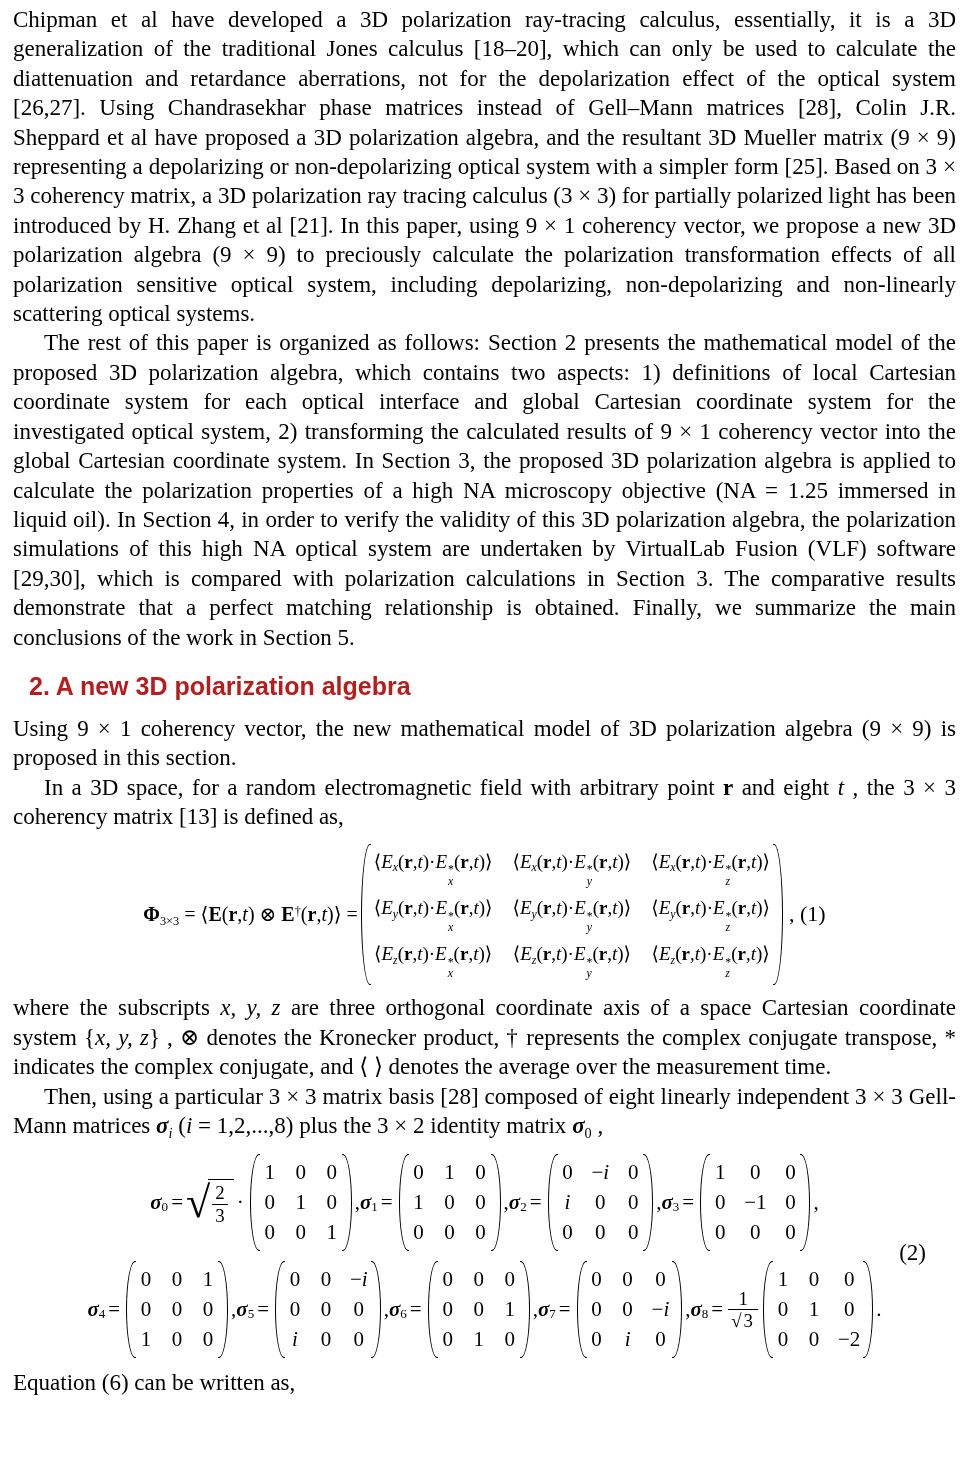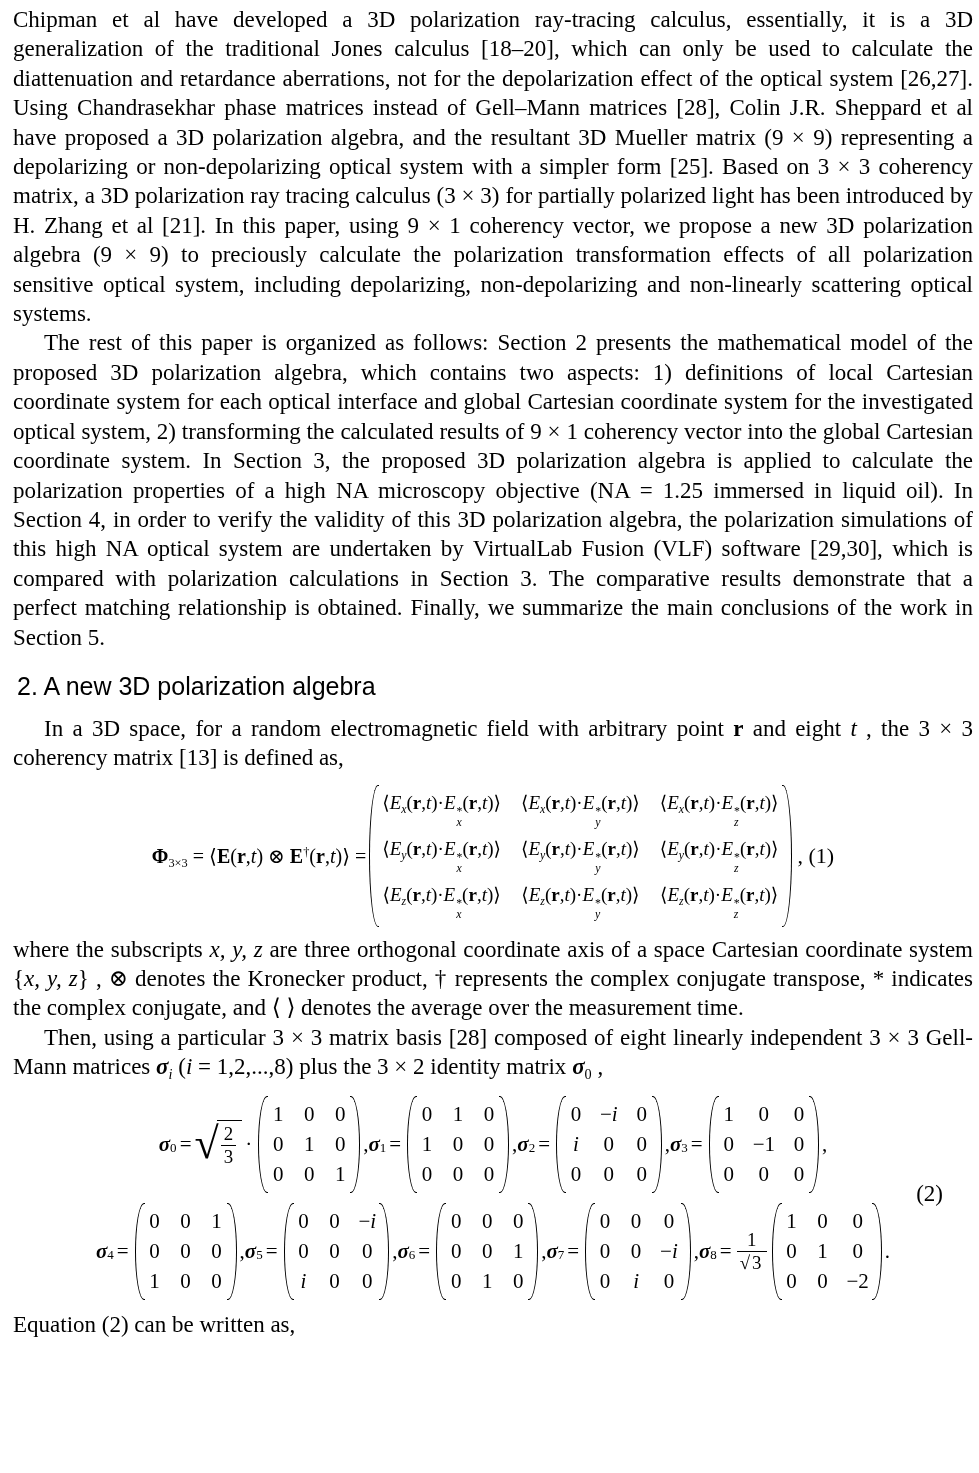--- a/index.html
+++ b/index.html
@@ -1,43 +1,43 @@
 <!DOCTYPE html>
 <html><head>
 <meta charset="utf-8">
 <style>
   html,body{margin:0;padding:0;}
   body{
     width:979px;height:1473px;overflow:hidden;
     background:#ffffff;color:#000000;
     font-family:"Liberation Serif","DejaVu Serif",serif;
   }
-  .page{box-sizing:border-box;width:979px;padding:5px 6px 0 13px;}
+  .page{box-sizing:border-box;width:979px;padding:5px 23px 0 13px;}
   p.body{font-size:23px;line-height:29.4px;text-align:justify;margin:0;}
   .ind{text-indent:31px;}
   .lh-wide{line-height:38px;}
   .lh-mid{line-height:34px;}
   h2.sec{
     font-family:"Liberation Sans","DejaVu Sans",sans-serif;
-    font-size:25px;font-weight:400;margin:20px 0 13px 4px;color:#000000;
+    font-size:25px;font-weight:700;margin:20px 0 13px 16px;color:#b91c1c;
   }
   
   .fb{font-weight:bold;}
   .fi{font-style:italic;}
   .fbi{font-weight:bold;font-style:italic;}
   sub{font-size:0.62em;line-height:0;position:relative;vertical-align:baseline;top:0.32em;}
   sup{font-size:0.62em;line-height:0;position:relative;vertical-align:baseline;top:-0.5em;}
   .ss{display:inline-flex;flex-direction:column;align-items:flex-start;
       font-size:0.62em;line-height:0.95;vertical-align:-0.5em;margin-left:1px;}
   .ss .s-sub{font-style:italic;}
   
   .mat{
     display:inline-grid;grid-template-columns:repeat(3,auto);
     column-gap:17px;row-gap:5px;justify-items:center;align-items:center;
-    position:relative;padding:6px 13px;margin:0 3px;vertical-align:middle;
+    position:relative;padding:6px 13px;margin:0 3px;vertical-align:middle;font-family:Liberation Serif, serif;
   }
   .mat::before,.mat::after{content:"";position:absolute;top:0;bottom:0;width:9px;border:1.6px solid #000;}
   .mat::before{left:0;border-right:none;border-radius:9px 0 0 9px / 50% 0 0 50%;}
   .mat::after{right:0;border-left:none;border-radius:0 9px 9px 0 / 0 50% 50% 0;}
   .m-cell{min-width:14px;text-align:center;white-space:nowrap;}
   
   .eq1{display:flex;justify-content:center;align-items:center;margin:12px 0 8px 0;font-size:20px;white-space:nowrap;}
   .eq1 .mat{grid-template-columns:repeat(3,auto);column-gap:20px;row-gap:9px;font-size:19px;}
   .c1{white-space:nowrap;}
   .eq1-tag{margin-left:3px;font-size:22px;}
@@ -62,20 +62,21 @@
 <body>
 
 <div class="page">
 
   <p class="body">Chipman et al have developed a 3D polarization ray-tracing calculus, essentially, it is a 3D generalization of the traditional Jones calculus [18–20], which can only be used to calculate the diattenuation and retardance aberrations, not for the depolarization effect of the optical system [26,27]. Using Chandrasekhar phase matrices instead of Gell–Mann matrices [28], Colin J.R. Sheppard et al have proposed a 3D polarization algebra, and the resultant 3D Mueller matrix (9 × 9) representing a depolarizing or non-depolarizing optical system with a simpler form [25]. Based on 3 × 3 coherency matrix, a 3D polarization ray tracing calculus (3 × 3) for partially polarized light has been introduced by H. Zhang et al [21]. In this paper, using 9 × 1 coherency vector, we propose a new 3D polarization algebra (9 × 9) to preciously calculate the polarization transformation effects of all polarization sensitive optical system, including depolarizing, non-depolarizing and non-linearly scattering optical systems.</p>
 
   <p class="body ind">The rest of this paper is organized as follows: Section 2 presents the mathematical model of the proposed 3D polarization algebra, which contains two aspects: 1) definitions of local Cartesian coordinate system for each optical interface and global Cartesian coordinate system for the investigated optical system, 2) transforming the calculated results of 9 × 1 coherency vector into the global Cartesian coordinate system. In Section 3, the proposed 3D polarization algebra is applied to calculate the polarization properties of a high NA microscopy objective (NA = 1.25 immersed in liquid oil). In Section 4, in order to verify the validity of this 3D polarization algebra, the polarization simulations of this high NA optical system are undertaken by VirtualLab Fusion (VLF) software [29,30], which is compared with polarization calculations in Section 3. The comparative results demonstrate that a perfect matching relationship is obtained. Finally, we summarize the main conclusions of the work in Section 5.</p>
 
   <h2 class="sec">2. A new 3D polarization algebra</h2>
 
+  <p class="body">Using 9 × 1 coherency vector, the new mathematical model of 3D polarization algebra (9 × 9) is proposed in this section.</p>
 
   <p class="body ind"><span>In a 3D space, for a random electromagnetic field with arbitrary point </span><span class="fb">r</span><span> and eight </span><span class="fi">t</span><span> , the 3 × 3 coherency matrix [13] is defined as,</span></p>
 
   <div class="eq1">
     <span class="eq1-lhs"><span class="fb">Φ</span><sub>3×3</sub><span> = ⟨</span><span class="fb">E</span><span>(</span><span class="fb">r</span><span>,</span><span class="fi">t</span><span>) ⊗ </span><span class="fb">E</span><sup>†</sup><span>(</span><span class="fb">r</span><span>,</span><span class="fi">t</span><span>)⟩ = </span></span>
       <span class="mat">
         <span class="c1"><span>⟨</span><span class="fi">E</span><sub class="fi">x</sub><span>(</span><span class="fb">r</span><span>,</span><span class="fi">t</span><span>)·</span><span class="fi">E</span><span class="ss">
             <span class="s-sup">*</span>
             <span class="s-sub">x</span>
           </span><span>(</span><span class="fb">r</span><span>,</span><span class="fi">t</span><span>)⟩</span></span>
@@ -285,15 +286,15 @@
             <span class="m-cell">0</span>
             <span class="m-cell">0</span>
             <span class="m-cell">−2</span>
           </span>
           <span>.</span>
       </span>
     </div>
     <span class="eq2-tag">(2)</span>
   </div>
 
-  <p class="body">Equation (2) can be written as,</p>
+  <p class="body">Equation (6) can be written as,</p>
 
 </div>
 
 </body></html>

